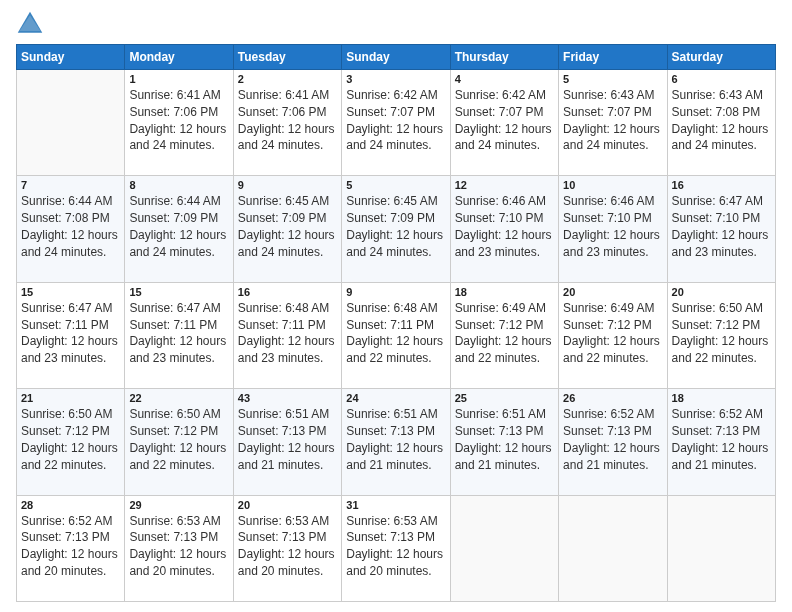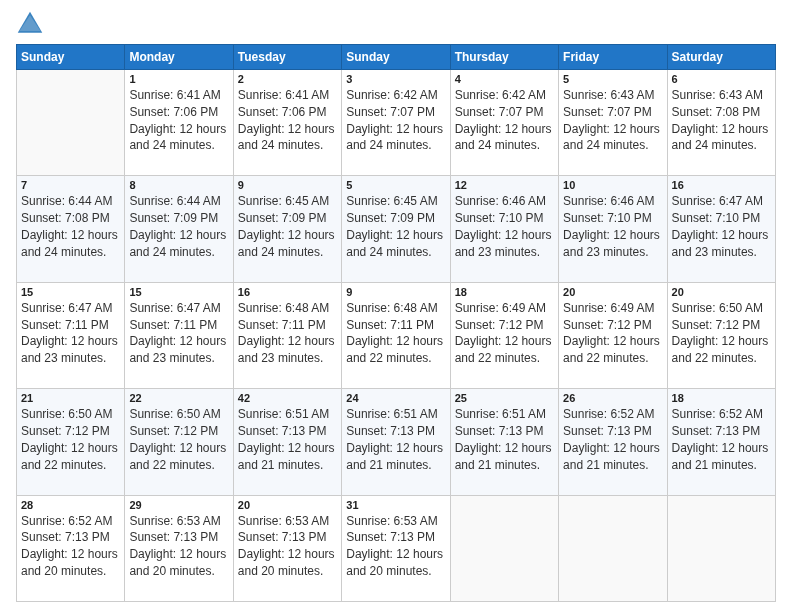--- a/index.html
+++ b/index.html
@@ -217,21 +217,21 @@
         <tr>
           <td>
             <span class="day-number">21</span>
             <div class="day-info">Sunrise: 6:50 AM<br>Sunset: 7:12 PM<br>Daylight: 12 hours and 22 minutes.</div>
           </td>
           <td>
             <span class="day-number">22</span>
             <div class="day-info">Sunrise: 6:50 AM<br>Sunset: 7:12 PM<br>Daylight: 12 hours and 22 minutes.</div>
           </td>
           <td>
-            <span class="day-number">42</span>
+            <span class="day-number">43</span>
             <div class="day-info">Sunrise: 6:51 AM<br>Sunset: 7:13 PM<br>Daylight: 12 hours and 21 minutes.</div>
           </td>
           <td>
             <span class="day-number">24</span>
             <div class="day-info">Sunrise: 6:51 AM<br>Sunset: 7:13 PM<br>Daylight: 12 hours and 21 minutes.</div>
           </td>
           <td>
             <span class="day-number">25</span>
             <div class="day-info">Sunrise: 6:51 AM<br>Sunset: 7:13 PM<br>Daylight: 12 hours and 21 minutes.</div>
           </td>

